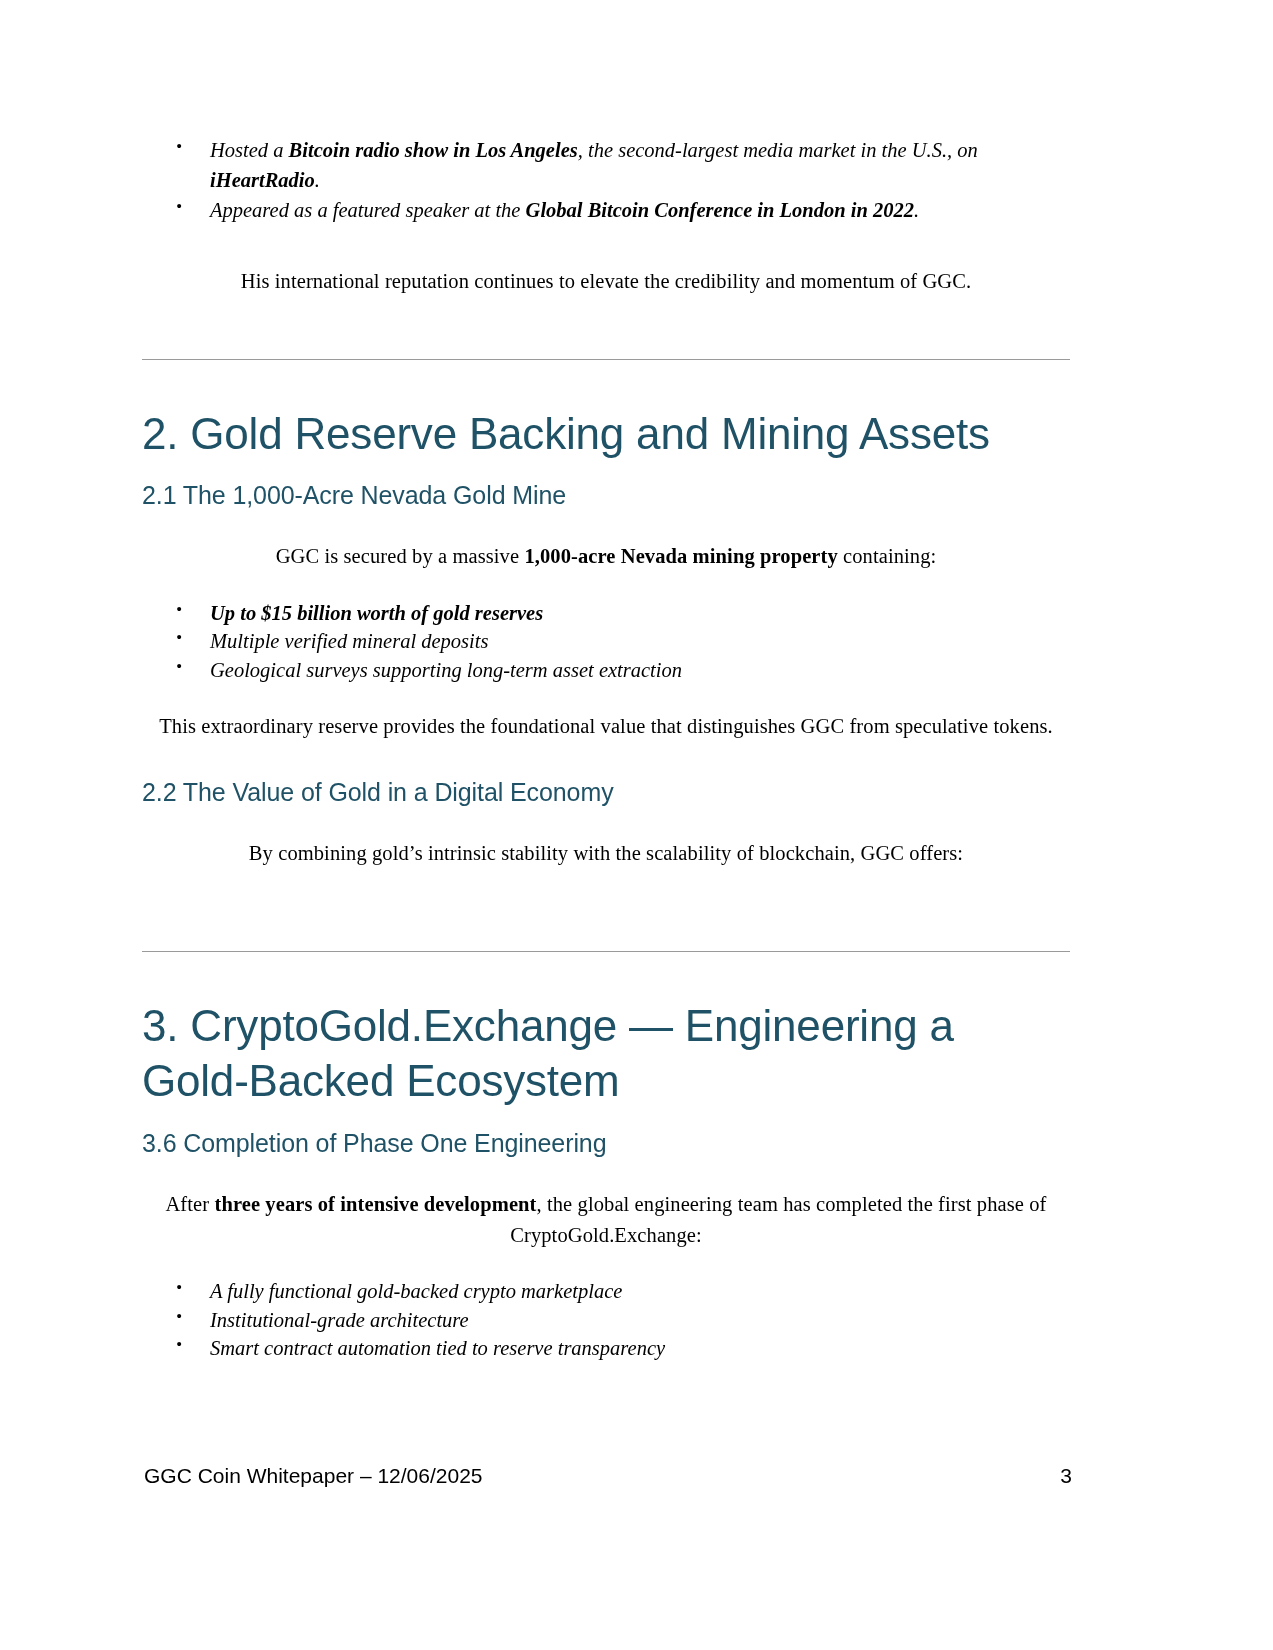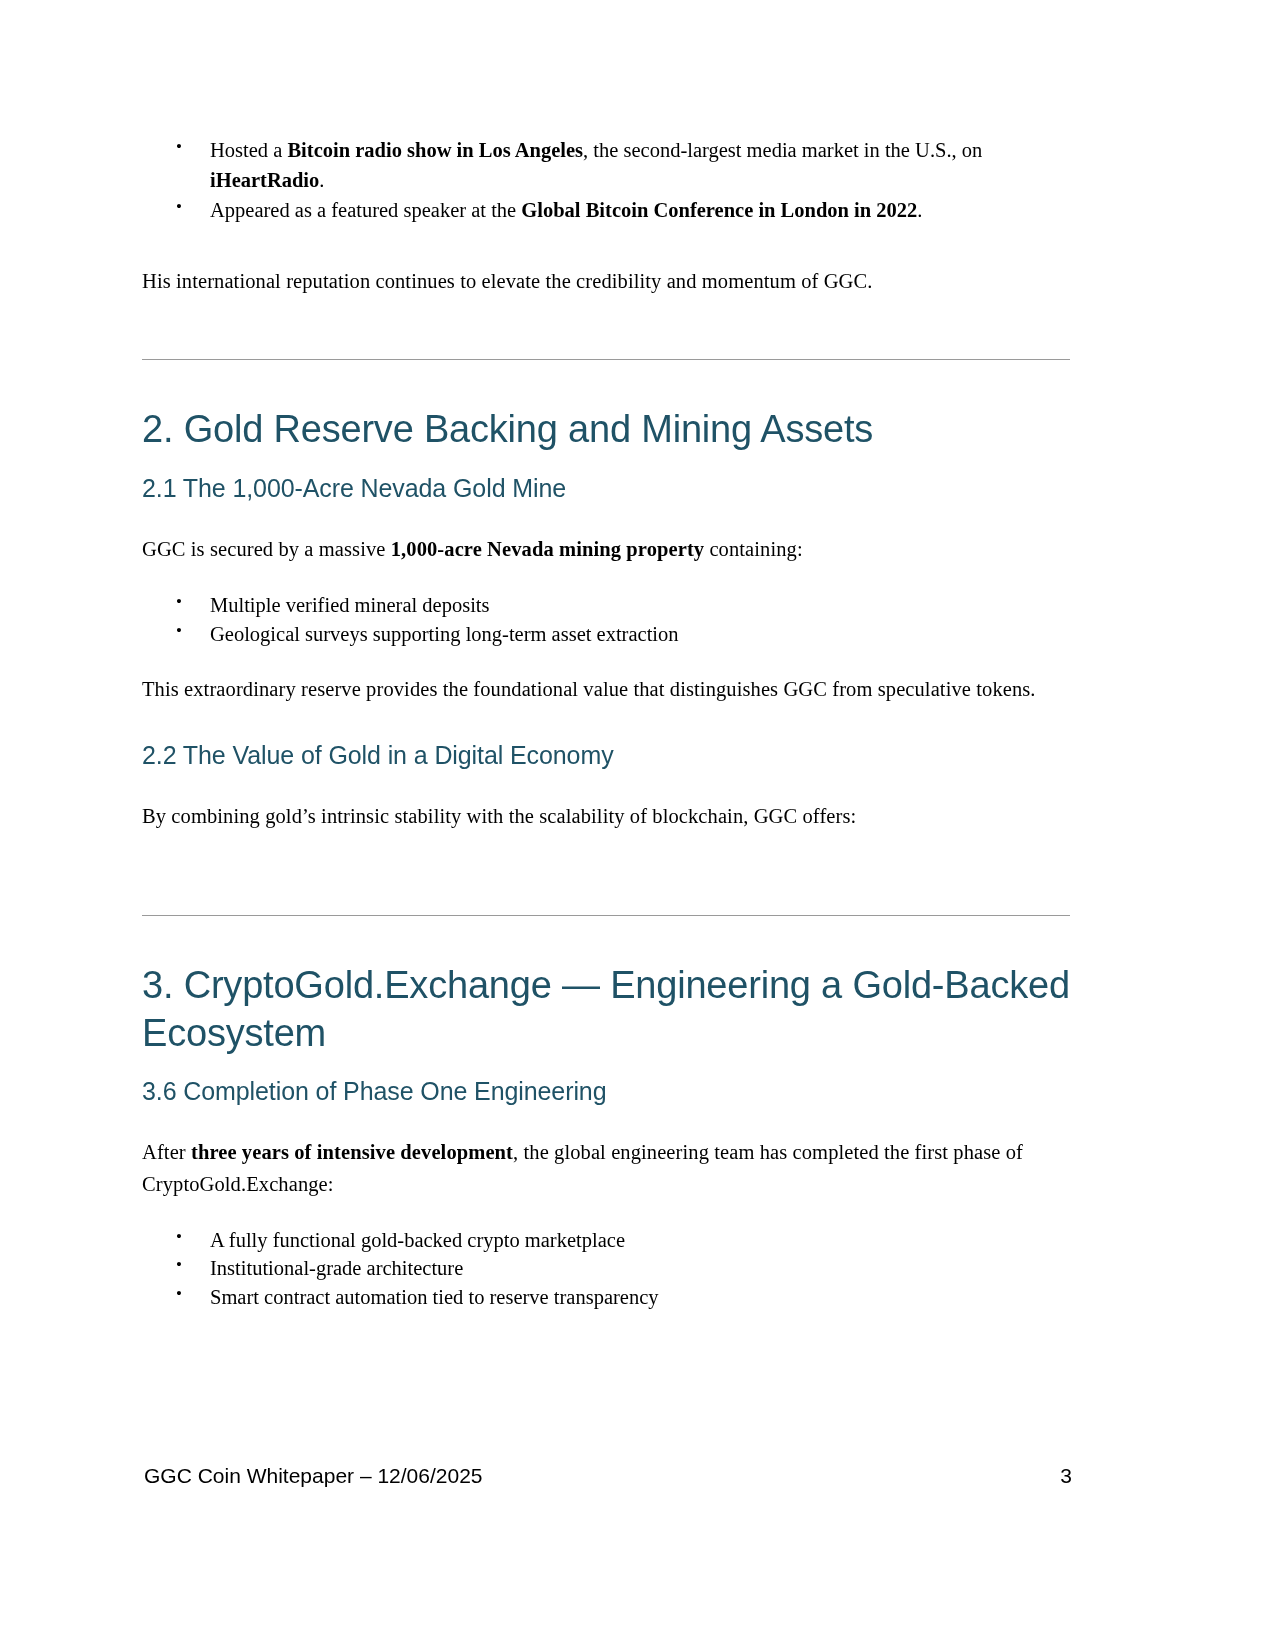--- a/index.html
+++ b/index.html
@@ -29,37 +29,39 @@
     font-family: "Liberation Serif", "DejaVu Serif", serif;
     font-size: 20.5px;
     line-height: 1.52;
     color: #000000;
     margin: 0;
     letter-spacing: 0.1px;
   }
 
   .para {
     margin: 0;
+    text-align: center;
   }
 
   
   ul.bullets {
     list-style: none;
     margin: 0;
     padding: 0;
   }
 
   ul.bullets > li {
     position: relative;
     padding-left: 68px;
     font-family: "Liberation Serif", "DejaVu Serif", serif;
     font-size: 20.5px;
     line-height: 1.46;
     color: #000000;
     margin: 0;
+    font-style: italic;
   }
 
   ul.bullets > li::before {
     content: "\2022";
     position: absolute;
     left: 34px;
     top: -1px;
     font-size: 17px;
     line-height: 1.46;
     color: #000000;
@@ -69,21 +71,21 @@
     line-height: 1.40;
   }
 
   .b {
     font-weight: bold;
   }
 
   
   .h1 {
     font-family: "Liberation Sans", "DejaVu Sans", sans-serif;
-    font-size: 38px;
+    font-size: 44px;
     font-weight: normal;
     color: #1F5266;
     margin: 0;
     line-height: 1.26;
     letter-spacing: -0.2px;
   }
 
   .h2 {
     font-family: "Liberation Sans", "DejaVu Sans", sans-serif;
     font-size: 25px;
@@ -168,20 +170,21 @@
 
     <h2 class="h2">2.1 The 1,000-Acre Nevada Gold Mine</h2>
 
     <div class="sp-30"></div>
 
     <p class="body-text para"><span>GGC is secured by a massive </span><span class="b">1,000-acre Nevada mining property</span><span> containing:</span></p>
 
     <div class="sp-26"></div>
 
     <ul class="bullets tight">
+      <li><span class="b">Up to $15 billion worth of gold reserves</span></li>
       <li><span>Multiple verified mineral deposits</span></li>
       <li><span>Geological surveys supporting long-term asset extraction</span></li>
     </ul>
 
     <div class="sp-26"></div>
 
     <p class="body-text para">This extraordinary reserve provides the foundational value that distinguishes GGC from speculative tokens.</p>
 
     <div class="sp-34"></div>
 

